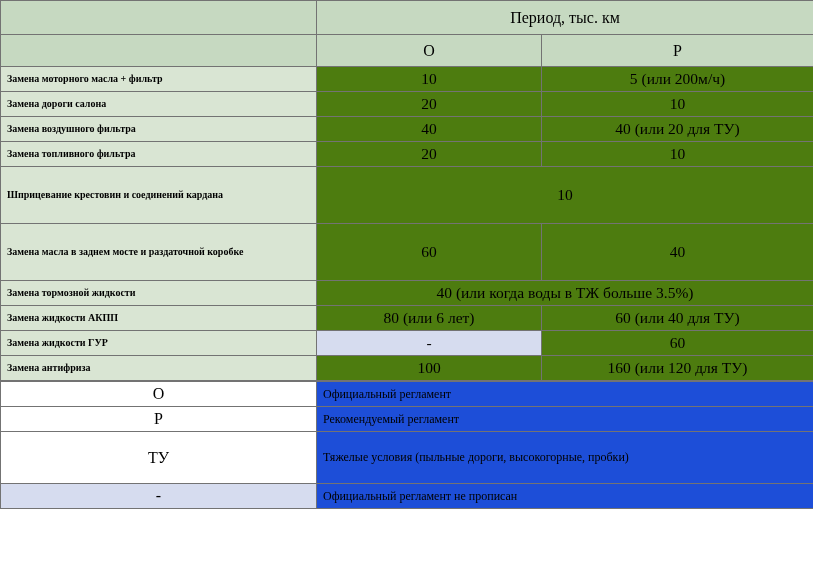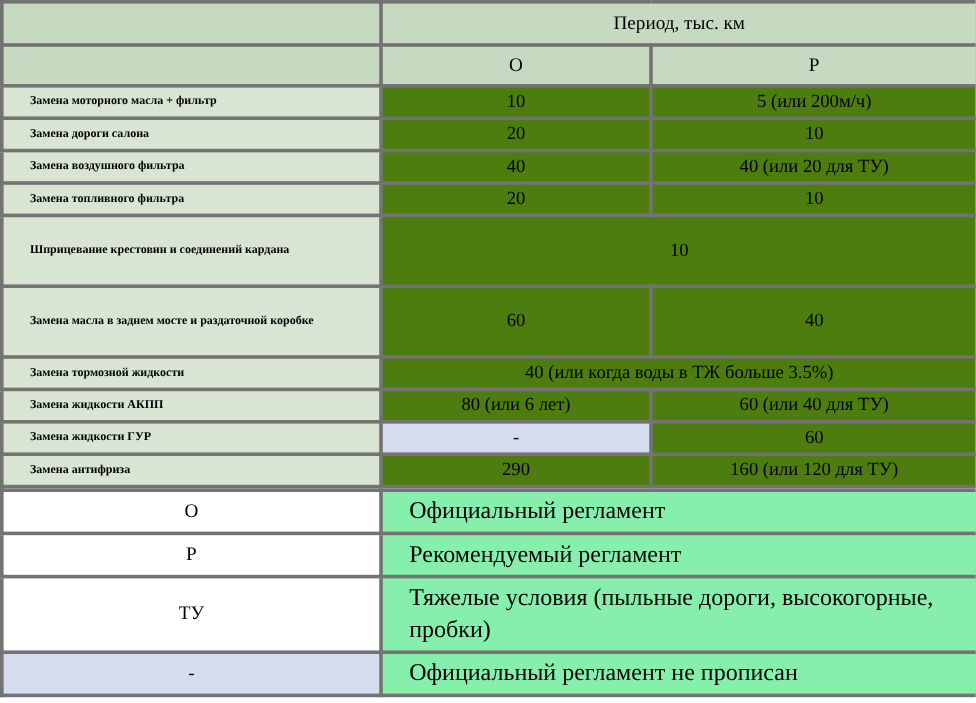--- a/index.html
+++ b/index.html
@@ -14,22 +14,22 @@
     overflow: hidden;
   }
   table.maint {
     border-collapse: collapse;
     width: 813px;
     table-layout: fixed;
     font-size: 15.5px;
     color: #000000;
   }
   table.maint td {
-    border: 3px solid #737373;
-    padding: 3px 22px;
+    border: 1px solid #737373;
+    padding: 3px 6px;
     vertical-align: middle;
   }
   
   col.c-label { width: 316px; }
   col.c-o     { width: 225px; }
   col.c-p     { width: 272px; }
 
   .hdr-period {
     background: #c6d9c1;
     text-align: center;
@@ -63,23 +63,23 @@
   }
   .tall2 {
     height: 50px;
   }
   .legend-key {
     background: #ffffff;
     text-align: center;
     font-size: 16px;
   }
   .legend-val {
-    background: #86efac;
+    background: #1d4ed8;
     text-align: left;
-    font-size: 20px;
+    font-size: 12px;
     line-height: 1.35;
   }
   .legend-key-blue {
     background: #d6dcef;
     text-align: center;
     font-size: 16px;
   }
   .legend-row-tall { height: 52px; }
 </style>
 </head>
@@ -150,21 +150,21 @@
     </tr>
 
     <tr>
       <td class="row-label">Замена жидкости ГУР</td>
       <td class="val-blue">-</td>
       <td class="val">60</td>
     </tr>
 
     <tr>
       <td class="row-label">Замена антифриза</td>
-      <td class="val">290</td>
+      <td class="val">100</td>
       <td class="val">160 (или 120 для ТУ)</td>
     </tr>
   </tbody>
 </table>
 
 <table class="maint">
   <colgroup>
     <col class="c-label">
     <col style="width:497px">
   </colgroup>

